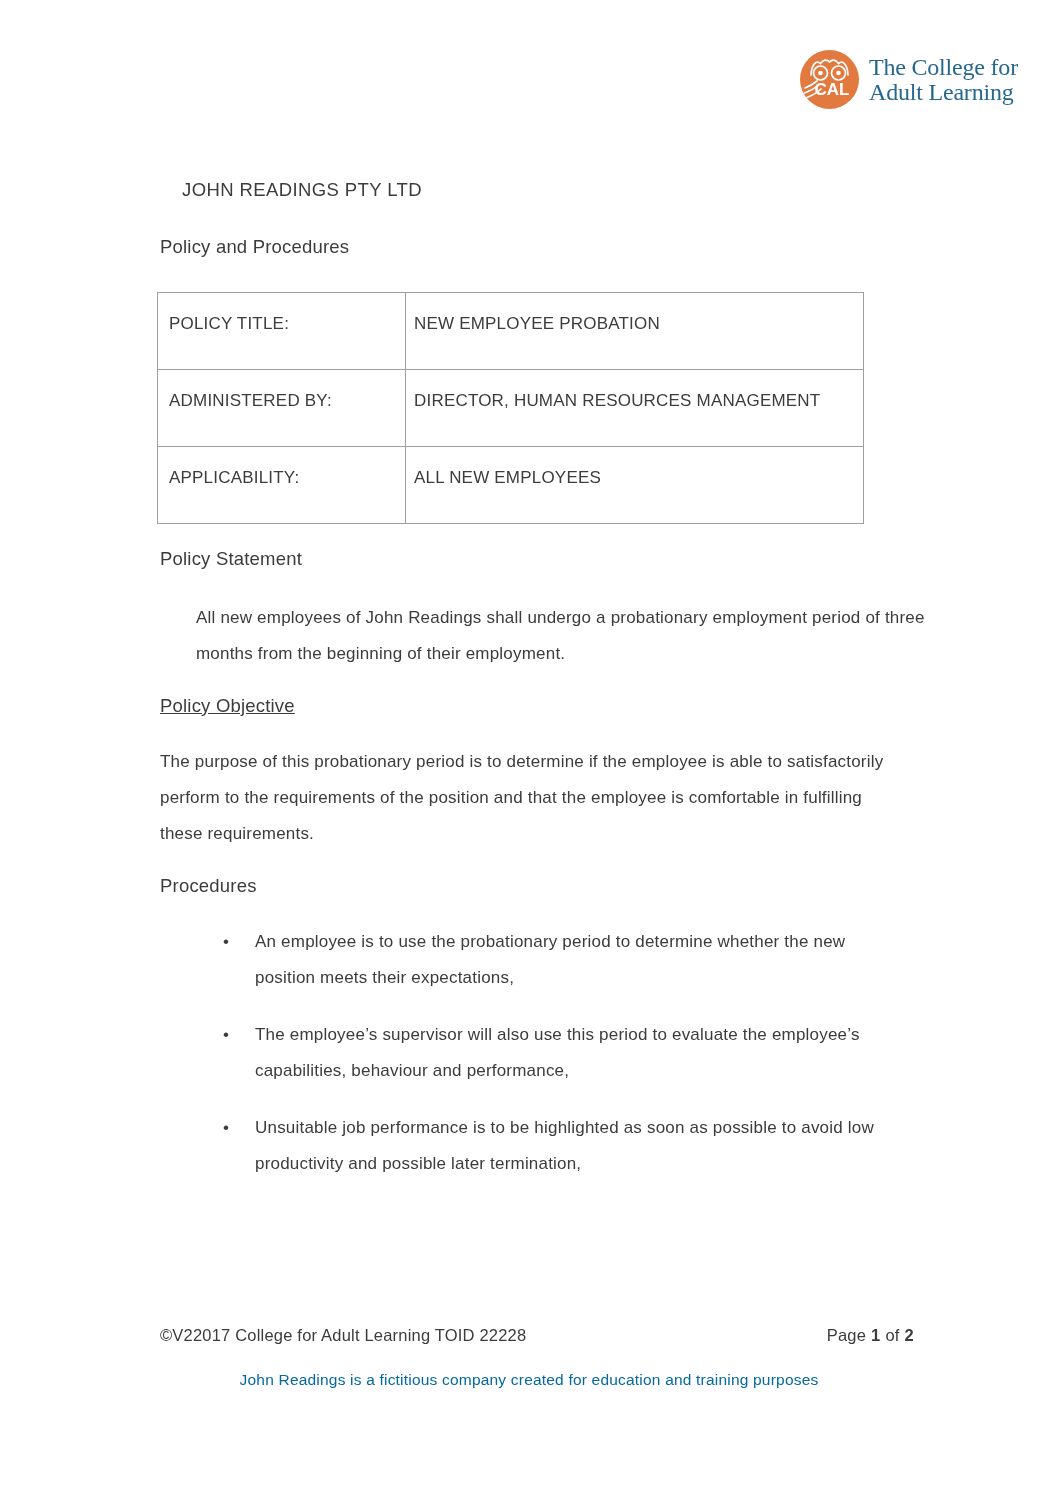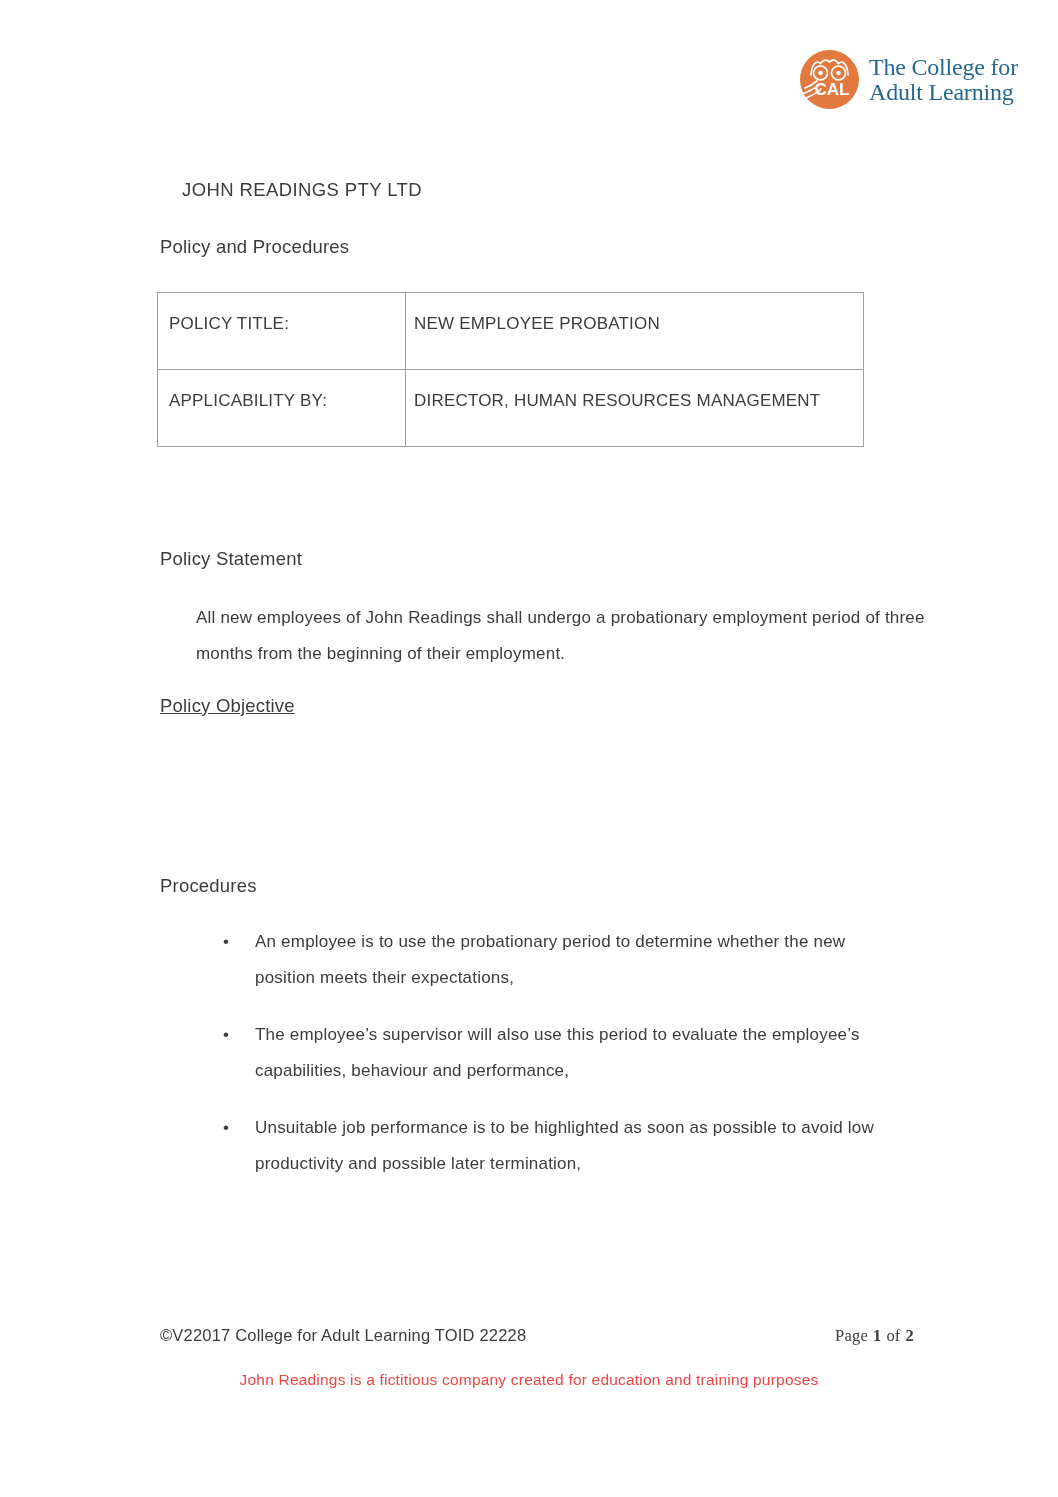--- a/index.html
+++ b/index.html
@@ -52,26 +52,26 @@
   .bullet-list{position:absolute;top:924px;left:160px;margin:0;padding:0;list-style:none;}
   .bullet-list li{display:flex;margin:0 0 21px 63px;font-size:17px;line-height:36px;letter-spacing:0.2px;}
   .bullet-list .dot{flex:none;width:32px;}
   .bullet-list .txt{width:640px;}
   
   .footer-line{
     position:absolute;top:1326px;left:160px;width:754px;
     display:flex;justify-content:space-between;align-items:baseline;
     font-size:16.5px;letter-spacing:0.2px;gap:48px;
   }
-  .page-num{white-space:nowrap;font-family:Liberation Serif, serif;}
+  .page-num{white-space:nowrap;}
   .page-num .sp{display:inline-block;width:5px;}
   .page-num b{font-weight:bold;}
   .footer-note{
     position:absolute;top:1371px;left:0;width:1058px;
-    text-align:center;font-size:15.5px;letter-spacing:0.2px;color:#ef4444;
+    text-align:center;font-size:15.5px;letter-spacing:0.2px;color:#0369a1;
   }
 </style>
 </head>
 <body>
 
 <div class="page">
 
   <div class="logo">
     <svg width="61" height="61" viewBox="0 0 61 61">
       <circle cx="30.5" cy="30.5" r="29.5" fill="var(--brand-orange,#e2793f)"></circle>
@@ -102,30 +102,35 @@
   <div class="company">JOHN READINGS PTY LTD</div>
   <div class="subtitle">Policy and Procedures</div>
 
   <table class="policy-table">
     <tbody>
       <tr>
         <td class="col-label">POLICY TITLE:</td>
         <td class="col-value">NEW EMPLOYEE PROBATION</td>
       </tr>
       <tr>
-        <td class="col-label">APPLICABILITY BY:</td>
+        <td class="col-label">ADMINISTERED BY:</td>
         <td class="col-value">DIRECTOR, HUMAN RESOURCES MANAGEMENT</td>
+      </tr>
+      <tr>
+        <td class="col-label">APPLICABILITY:</td>
+        <td class="col-value">ALL NEW EMPLOYEES</td>
       </tr>
     </tbody>
   </table>
 
   <div class="sec-heading" id="h-statement">Policy Statement</div>
   <div class="body-para" id="p-statement">All new employees of John Readings shall undergo a probationary employment period of three months from the beginning of their employment.</div>
 
   <div class="sec-heading" id="h-objective">Policy Objective</div>
+  <div class="body-para" id="p-objective">The purpose of this probationary period is to determine if the employee is able to satisfactorily perform to the requirements of the position and that the employee is comfortable in fulfilling these requirements.</div>
 
   <div class="sec-heading" id="h-procedures">Procedures</div>
   <ul class="bullet-list">
     <li>
       <span class="dot">•</span>
       <span class="txt">An employee is to use the probationary period to determine whether the new position meets their expectations,</span>
     </li>
     <li>
       <span class="dot">•</span>
       <span class="txt">The employee’s supervisor will also use this period to evaluate the employee’s capabilities, behaviour and performance,</span>

